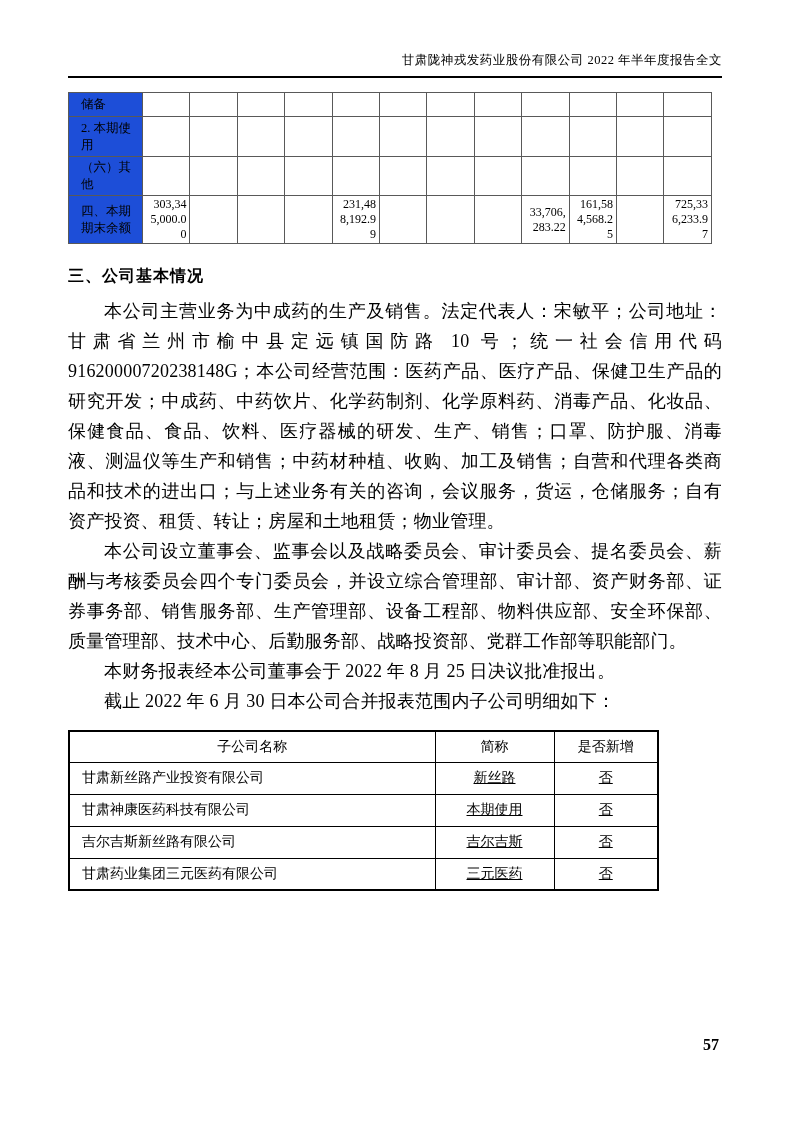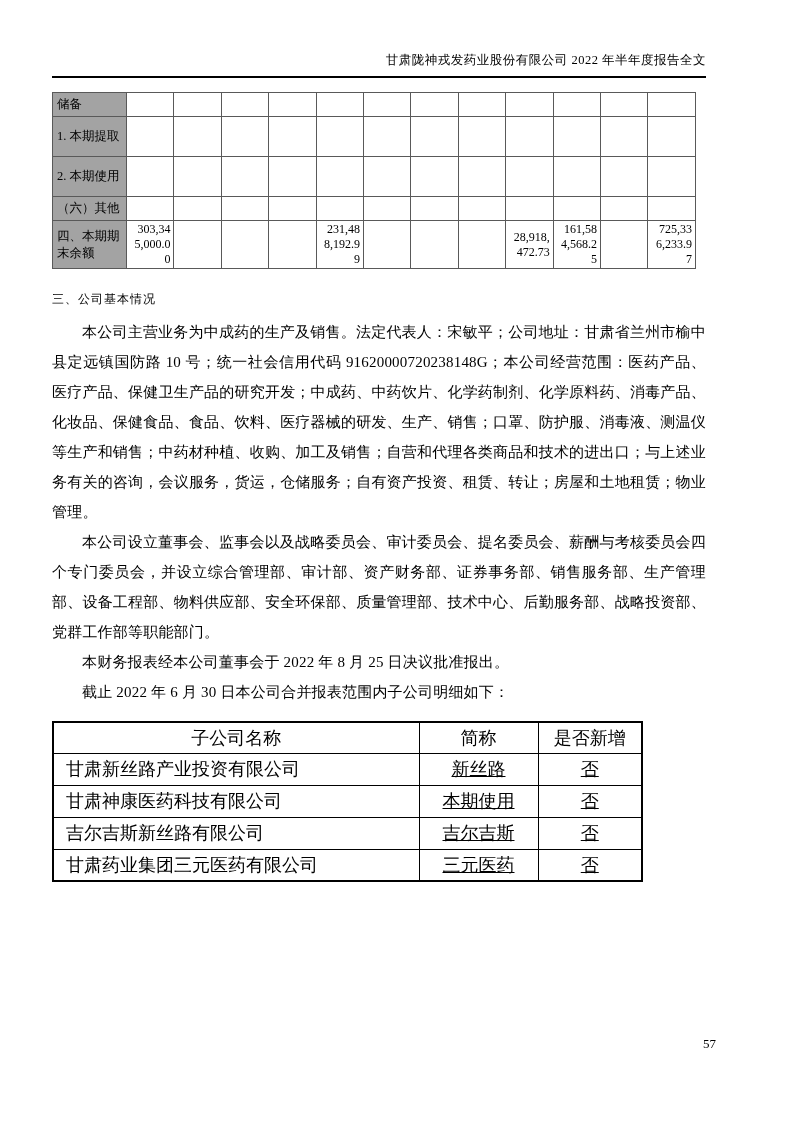--- a/index.html
+++ b/index.html
@@ -5,21 +5,21 @@
   * { box-sizing: border-box; }
   html,body { margin:0; padding:0; }
   body {
     width:793px; height:1122px;
     background:#ffffff;
     position:relative;
     font-family:"Liberation Serif","DejaVu Serif",serif;
     color:#000;
     overflow:hidden;
   }
-  .content { position:absolute; left:52px; top:0; width:654px; }
+  .content { position:absolute; left:68px; top:0; width:654px; }
 
   
   .doc-header {
     margin-top:52px;
     text-align:right;
     font-size:12.5px;
     letter-spacing:0.5px;
     padding-bottom:7px;
     border-bottom:2px solid #000;
   }
@@ -31,79 +31,80 @@
     width:644px;
     margin-top:14px;
     font-size:12px;
   }
   table.equity td {
     border:1px solid #595959;
     vertical-align:middle;
     overflow:hidden;
   }
   table.equity td.lbl {
-    background:#a3a3a3;
+    background:#1d4ed8;
     font-size:12.5px;
-    padding:2px 2px 2px 4px;
+    padding:2px 2px 2px 12px;
     line-height:17px;
     word-break:break-all;
   }
   table.equity td.val {
     text-align:right;
     padding:1px 3px;
     line-height:15px;
     word-break:break-all;
   }
   table.equity tr.r-short td { height:24px; }
   table.equity tr.r-mid td   { height:40px; }
   table.equity tr.r-tall td  { height:48px; }
 
   
   .section-heading {
-    font-size:12px;
-    font-weight:normal;
+    font-size:16px;
+    font-weight:bold;
     margin:22px 0 4px 0;
     letter-spacing:1px;
   }
 
   
   p.body {
-    font-size:15px;
+    font-size:18px;
     line-height:30px;
     text-align:justify;
     text-indent:2em;
     margin:0;
     letter-spacing:0.2px;
   }
   p.body.first { margin-top:9px; }
 
   
   table.subs {
     border-collapse:collapse;
     margin-top:14px;
-    font-size:18px;
+    font-size:14px;
     border:2px solid #000;
     table-layout:fixed;
     width:589px;
   }
   table.subs th, table.subs td {
     border:1px solid #000;
     font-weight:normal;
     vertical-align:middle;
   }
   table.subs th { height:31px; text-align:center; }
   table.subs td { height:32px;margin-top:22px; }
   table.subs td.c-name { text-align:left; padding-left:12px; }
   table.subs td.c-short, table.subs td.c-new { text-align:center;text-decoration:underline; }
 
   .page-number {
     position:absolute;
     left:703px;
     top:1036px;
-    font-size:13px;
+    font-size:16px;
+    font-weight:bold;
   }
 </style>
 </head>
 <body>
 
 <div class="content">
 
   <div class="doc-header">甘肃陇神戎发药业股份有限公司 2022 年半年度报告全文</div>
 
   <table class="equity">
@@ -132,35 +133,20 @@
           <td class="val"></td>
           <td class="val"></td>
           <td class="val"></td>
           <td class="val"></td>
           <td class="val"></td>
           <td class="val"></td>
           <td class="val"></td>
           <td class="val"></td>
         </tr>
         <tr class="r-mid">
-          <td class="lbl">1. 本期提取</td>
-          <td class="val"></td>
-          <td class="val"></td>
-          <td class="val"></td>
-          <td class="val"></td>
-          <td class="val"></td>
-          <td class="val"></td>
-          <td class="val"></td>
-          <td class="val"></td>
-          <td class="val"></td>
-          <td class="val"></td>
-          <td class="val"></td>
-          <td class="val"></td>
-        </tr>
-        <tr class="r-mid">
           <td class="lbl">2. 本期使用</td>
           <td class="val"></td>
           <td class="val"></td>
           <td class="val"></td>
           <td class="val"></td>
           <td class="val"></td>
           <td class="val"></td>
           <td class="val"></td>
           <td class="val"></td>
           <td class="val"></td>
@@ -186,21 +172,21 @@
         <tr class="r-tall">
           <td class="lbl">四、本期期末余额</td>
           <td class="val">303,345,000.00</td>
           <td class="val"></td>
           <td class="val"></td>
           <td class="val"></td>
           <td class="val">231,488,192.99</td>
           <td class="val"></td>
           <td class="val"></td>
           <td class="val"></td>
-          <td class="val">28,918,472.73</td>
+          <td class="val">33,706,283.22</td>
           <td class="val">161,584,568.25</td>
           <td class="val"></td>
           <td class="val">725,336,233.97</td>
         </tr>
       </tbody>
   </table>
 
   <h2 class="section-heading">三、公司基本情况</h2>
 
   <p class="body first">本公司主营业务为中成药的生产及销售。法定代表人：宋敏平；公司地址：甘肃省兰州市榆中县定远镇国防路 10 号；统一社会信用代码 91620000720238148G；本公司经营范围：医药产品、医疗产品、保健卫生产品的研究开发；中成药、中药饮片、化学药制剂、化学原料药、消毒产品、化妆品、保健食品、食品、饮料、医疗器械的研发、生产、销售；口罩、防护服、消毒液、测温仪等生产和销售；中药材种植、收购、加工及销售；自营和代理各类商品和技术的进出口；与上述业务有关的咨询，会议服务，货运，仓储服务；自有资产投资、租赁、转让；房屋和土地租赁；物业管理。</p>

